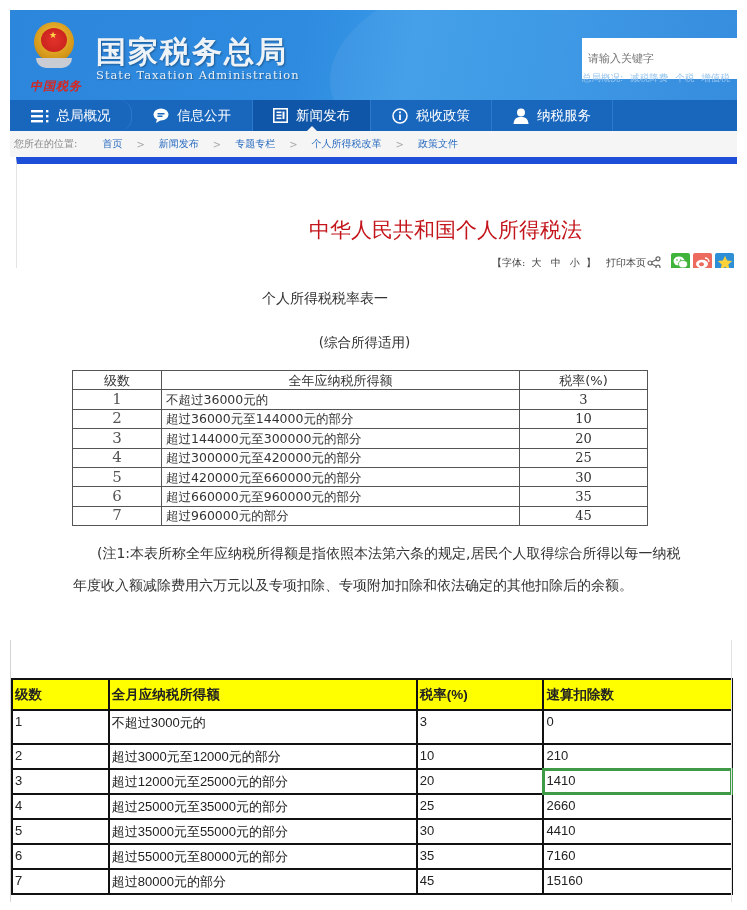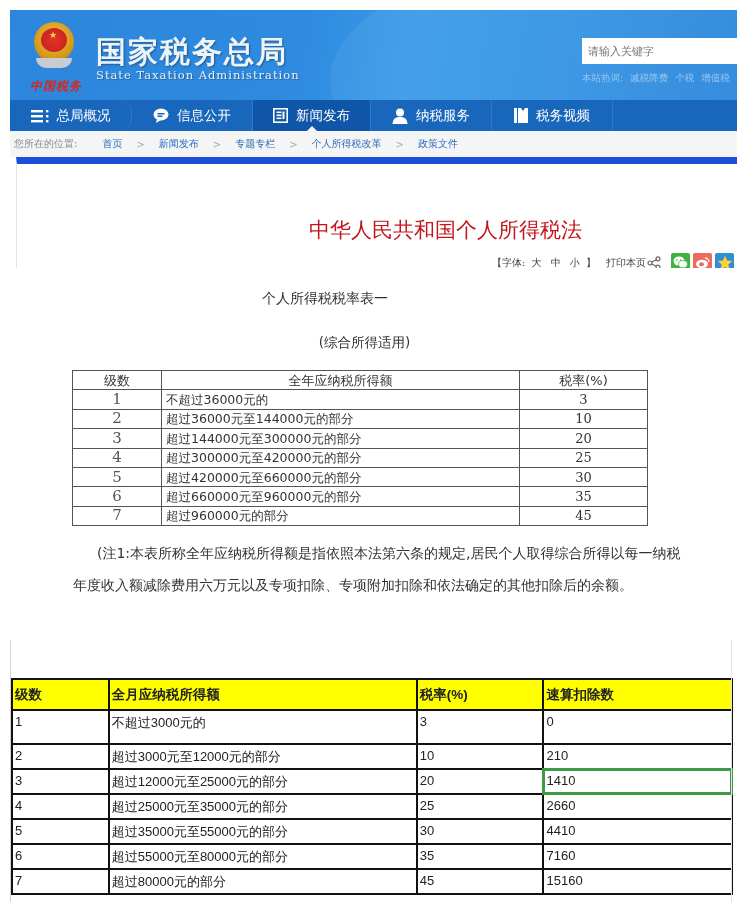--- a/index.html
+++ b/index.html
@@ -19,21 +19,21 @@
     background: radial-gradient(circle, #e2332a 0%, #c41e1a 100%); }
   .emblem .star { position: absolute; left: 17px; top: 9px; color: #ffd94a; font-size: 9px; line-height: 9px; }
   .emblem .base { position: absolute; left: 4px; top: 36px; width: 36px; height: 10px; border-radius: 0 0 18px 18px;
     background: #c9cdd3; }
   .seal-text { position: absolute; left: 20px; top: 68px; font-family: Liberation Sans, sans-serif; color: #d8261e;
     font-size: 12px; font-weight: bold; letter-spacing: 1px; font-style: italic; }
   .brand-cn { position: absolute; left: 86px; top: 22px; font-size: 30px; font-weight: bold; color: #eef3f8;
     letter-spacing: 2px; text-shadow: 1px 1px 2px rgba(0,0,0,0.35); }
   .brand-en { position: absolute; left: 86px; top: 58px; font-family: "DejaVu Serif", serif; font-size: 11.5px;
     color: #e9f0f7; letter-spacing: 1px; text-shadow: 1px 1px 1px rgba(0,0,0,0.3); }
-  .search-box { position: absolute; left: 572px; top: 28px; width: 155px; height: 26px; background: #fff;
+  .search-box { position: absolute; left: 572px; top: 28px; width: 155px; height: 41px; background: #fff;
     border: none; padding-left: 6px; font-size: 11px; color: #555; font-family: "DejaVu Sans", sans-serif; }
   .hot-words { position: absolute; left: 572px; top: 62px; font-size: 9.5px; color: #9ac6ef; white-space: nowrap; }
   .hot-words span { margin-right: 4px; }
 
   
   .nav { position: absolute; left: 10px; top: 100px; width: 727px; height: 31px; background: #1966bd; display: flex; }
   .nav-item { height: 31px; display: flex; align-items: center; justify-content: center; color: #fff; font-size: 13.5px;
     border-right: 1px solid #2c78cb; position: relative; cursor: pointer; }
   .nav-item.active { background: #0f55a8; }
   .nav-item.active::after { content: ""; position: absolute; bottom: 0; left: 50%; margin-left: -5px;
@@ -111,21 +111,21 @@
     <div class="outer"></div>
     <div class="inner"></div>
     <div class="star">★</div>
     <div class="base"></div>
   </div>
   <div class="seal-text">中国税务</div>
   <div class="brand-cn">国家税务总局</div>
   <div class="brand-en">State Taxation Administration</div>
   <input class="search-box" type="text" placeholder="请输入关键字" style="">
   <div class="hot-words">
-    <span>本站热词:</span>
+    <span>总局概况:</span>
     <span>减税降费</span>
     <span>个税</span>
     <span>增值税</span>
   </div>
 </div>
 
 <div class="nav">
   <div class="nav-item">
     <span class="ico">
       <svg width="18" height="14" viewBox="0 0 18 14">
@@ -158,35 +158,35 @@
           <rect x="3.5" y="6.5" width="5" height="1.6" fill="#fff"></rect>
           <rect x="3.5" y="9.5" width="5" height="1.6" fill="#fff"></rect>
           <rect x="9.5" y="3.5" width="2" height="7.6" fill="#fff"></rect>
         </svg>
     </span>
     <span>新闻发布</span>
   </div>
   <div class="nav-item">
     <span class="ico">
       <svg width="16" height="16" viewBox="0 0 16 16">
+          <circle cx="8" cy="8" r="7" fill="none" stroke="#fff" stroke-width="1.5"></circle>
+          <rect x="7.1" y="6.5" width="1.8" height="5.5" fill="#fff"></rect>
+          <rect x="7.1" y="3.5" width="1.8" height="1.8" fill="#fff"></rect>
+        </svg>
+    </span>
+    <span>税收政策</span>
+  </div>
+  <div class="nav-item">
+    <span class="ico">
+      <svg width="16" height="16" viewBox="0 0 16 16">
           <circle cx="8" cy="4.5" r="4" fill="#fff"></circle>
           <path d="M0.5 16 C1 10 4 9 8 9 C12 9 15 10 15.5 16 Z" fill="#fff"></path>
         </svg>
     </span>
     <span>纳税服务</span>
-  </div>
-  <div class="nav-item">
-    <span class="ico">
-      <svg width="14" height="15" viewBox="0 0 14 15">
-          <rect x="0" y="0" width="3" height="15" fill="#fff"></rect>
-          <rect x="4" y="0" width="10" height="15" fill="#fff"></rect>
-          <path d="M7 0 L9 3 L11 0 Z" fill="#1966bd"></path>
-        </svg>
-    </span>
-    <span>税务视频</span>
   </div>
 </div>
 
 <div class="breadcrumb">
   <span>您所在的位置:</span>
   <span style="margin-left:25px" class="bc-link">首页</span>
   <span class="sep">&gt;</span>
   <span class="bc-link">新闻发布</span>
   <span class="sep">&gt;</span>
   <span class="bc-link">专题专栏</span>

